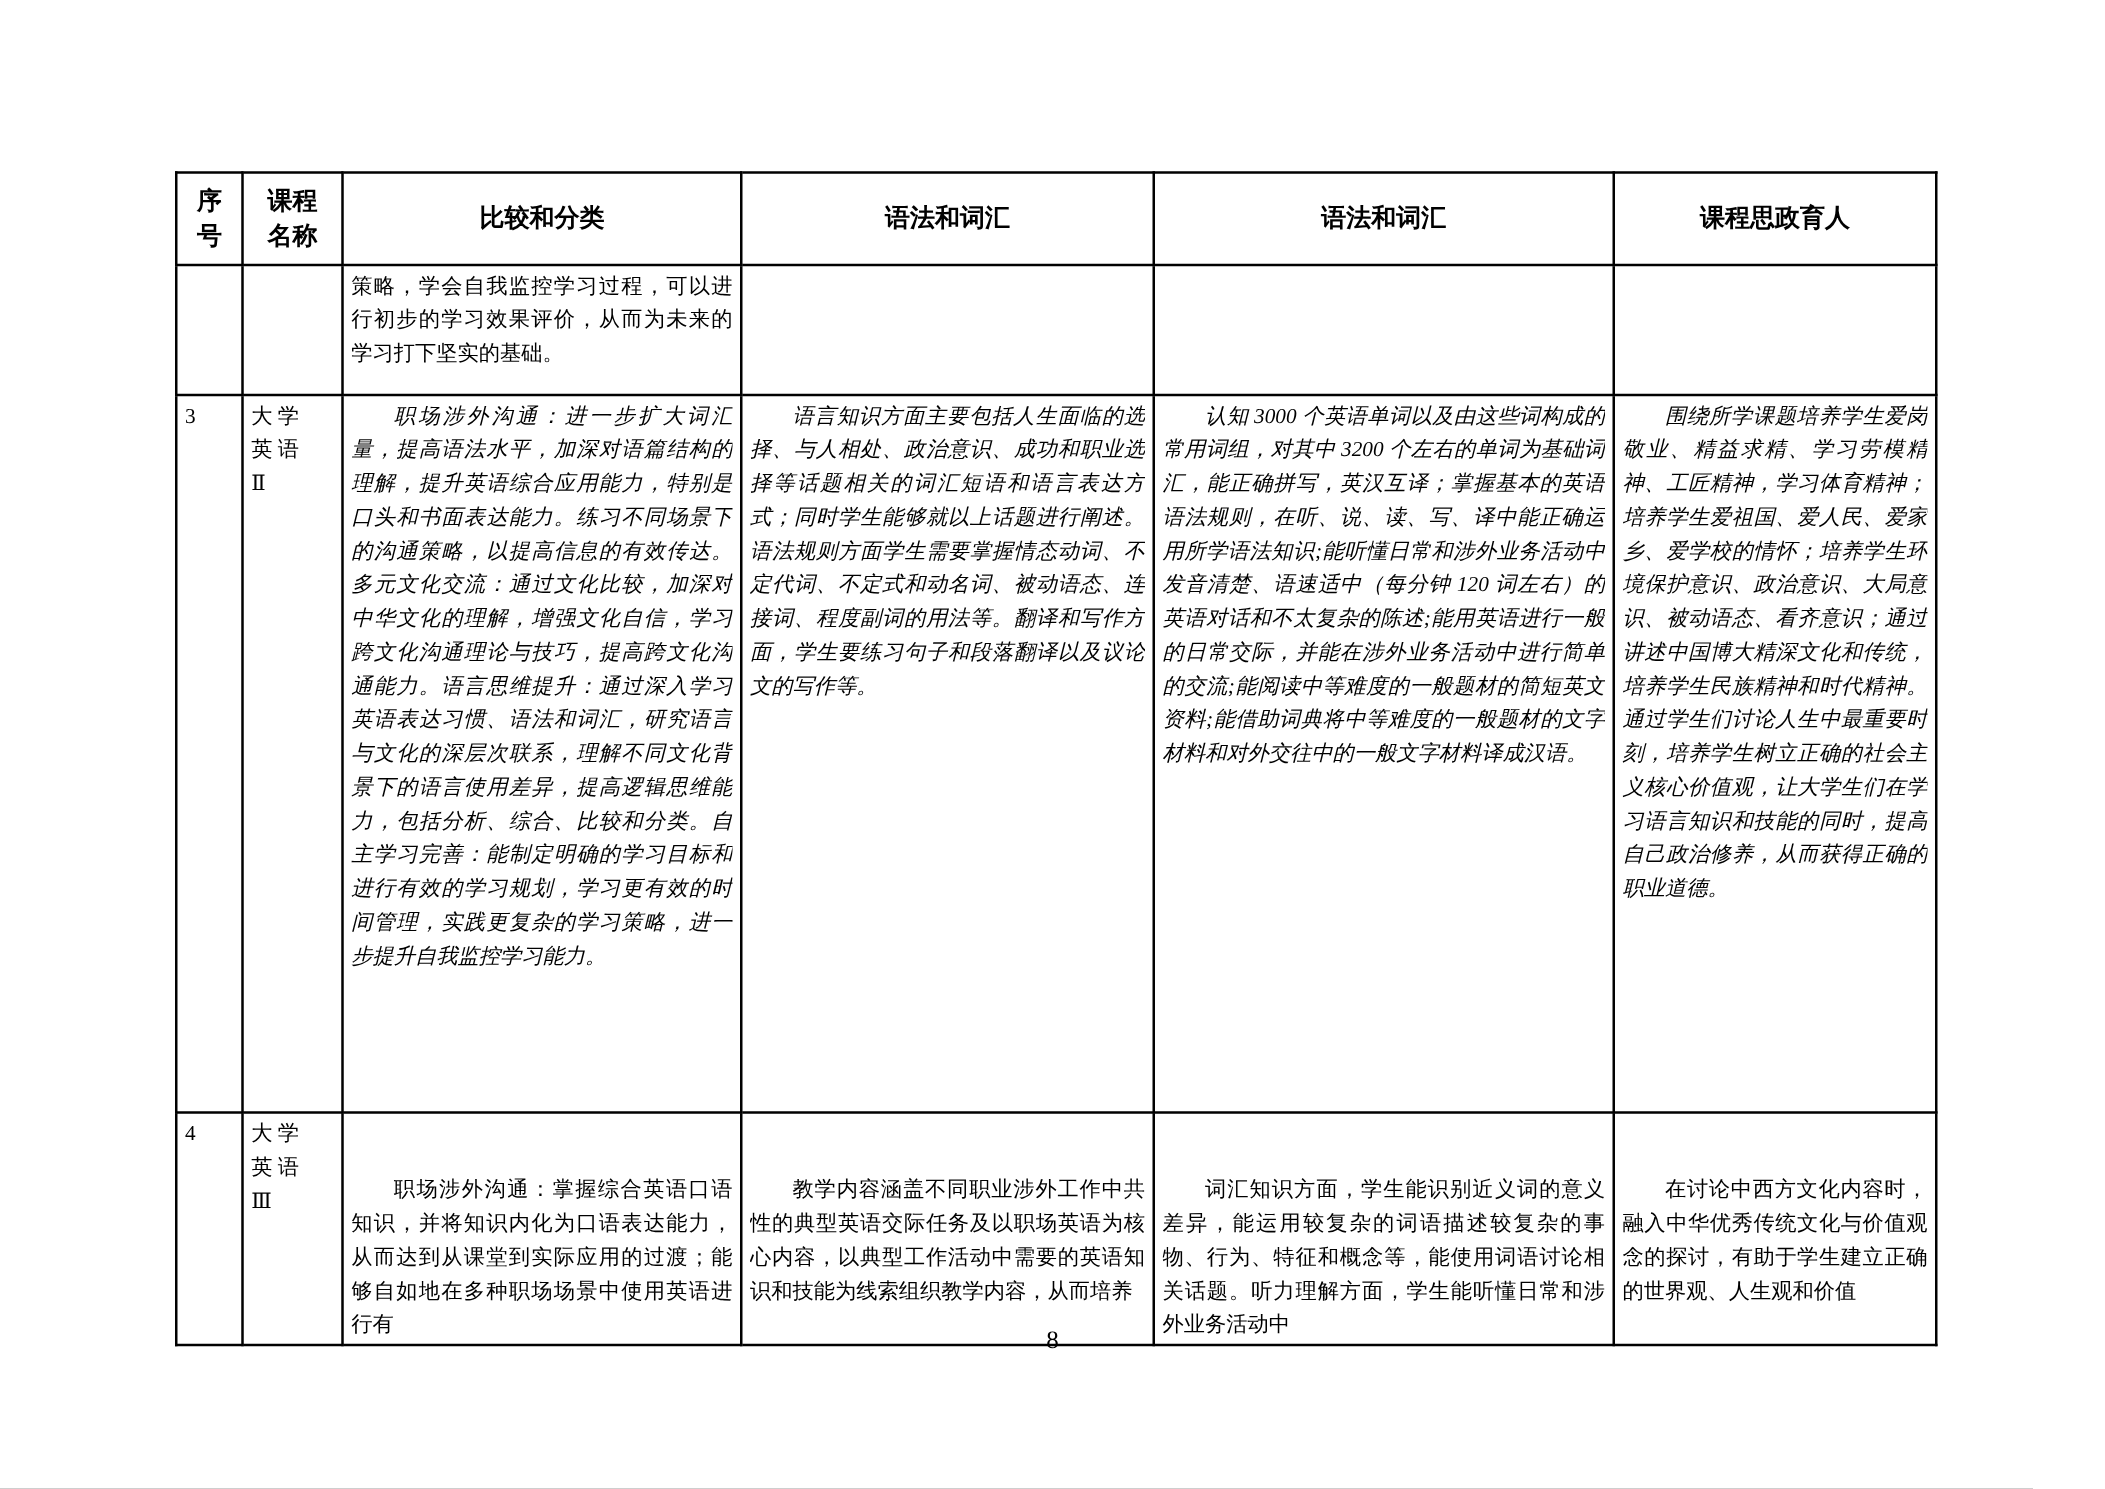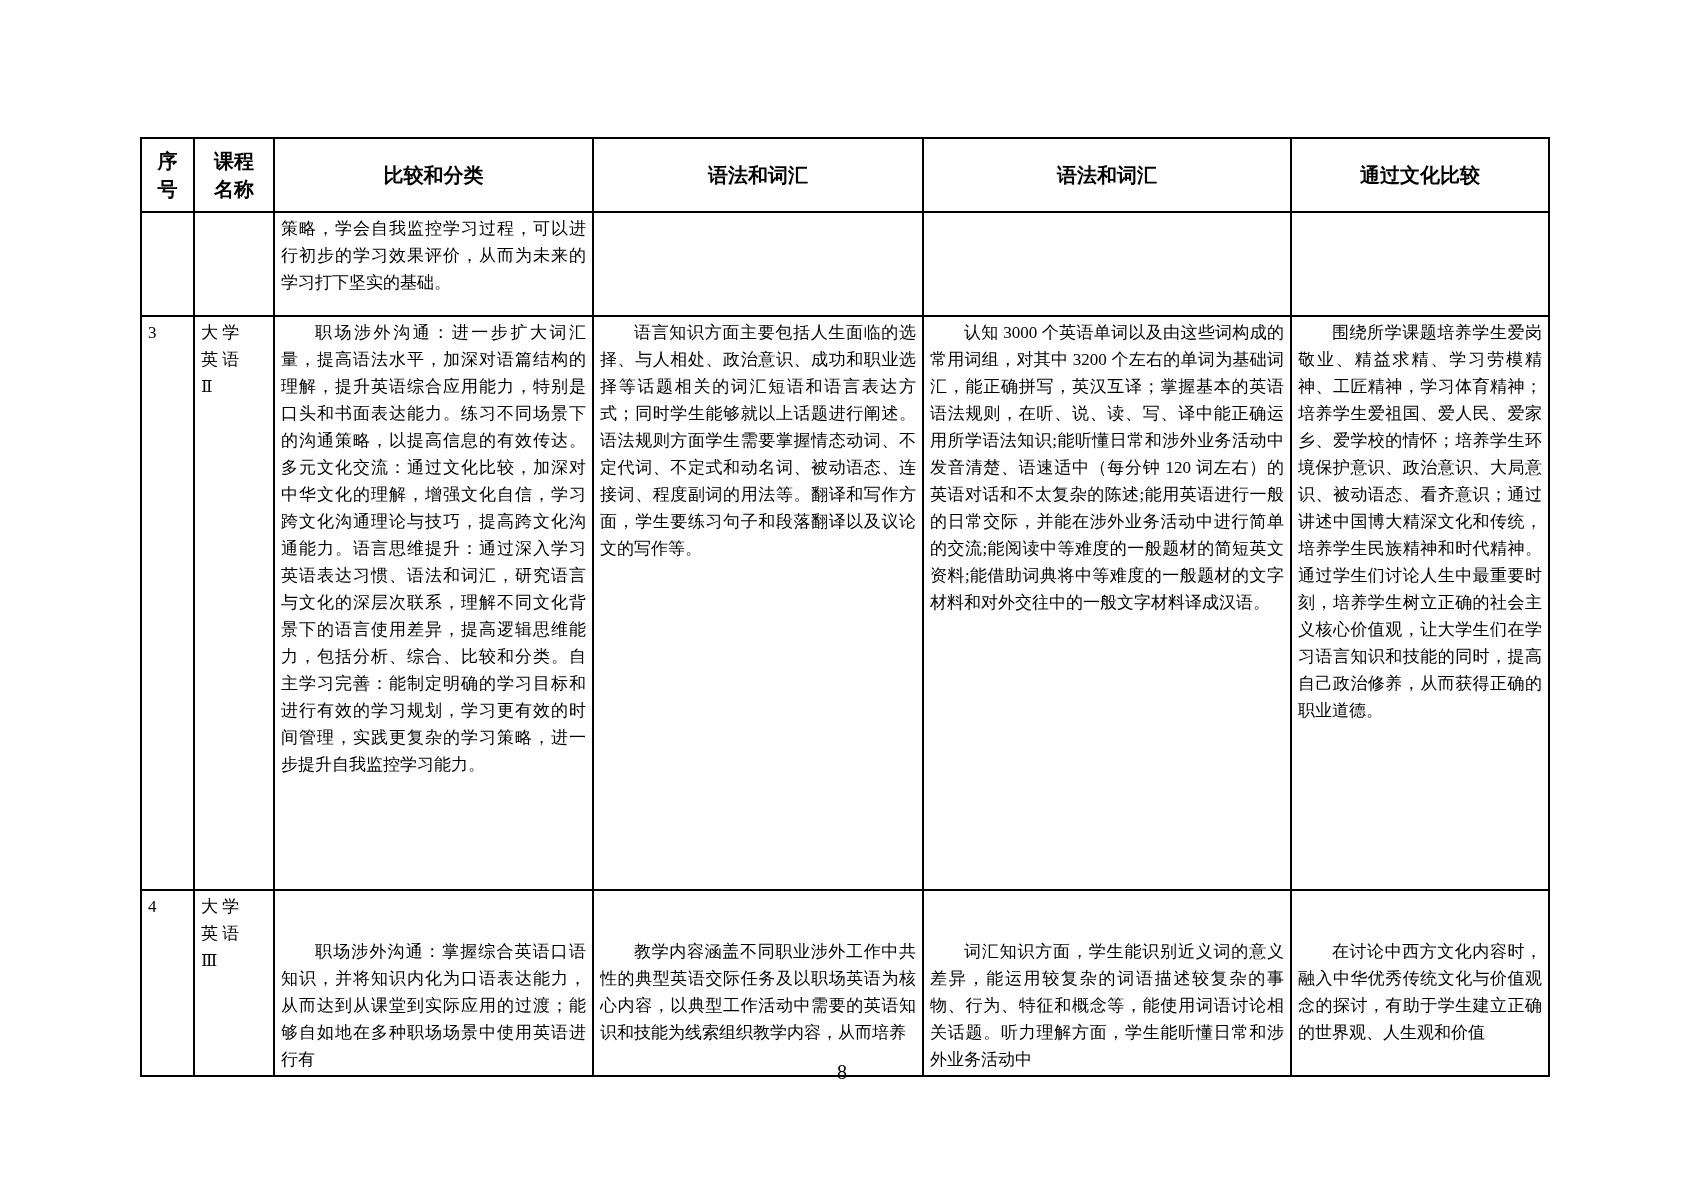--- a/index.html
+++ b/index.html
@@ -52,21 +52,21 @@
     vertical-align: middle;
     text-align: center;
     word-break: normal;
   }
   td.name-cell {
     white-space: pre-line;
     line-height: 34px;
   }
   .cw { overflow: hidden; }
   tr.row-2 .cw { max-height: 100px; }
-  tr.row-3 .cw { max-height: 570px; }
+  tr.row-3 .cw { max-height: 570px; font-style: italic; }
   tr.row-4 .cw { max-height: 142px; margin-top: 45px; }
   .indent { text-indent: 2em; }
   .page-number {
     position: absolute;
     left: 0;
     top: 1060px;
     width: 1684px;
     text-align: center;
     font-size: 20px;
     line-height: 24px;
@@ -89,21 +89,21 @@
 
     <tbody>
         <tr class="hdr">
       <th>序
 号</th>
       <th>课程
 名称</th>
       <th>比较和分类</th>
       <th>语法和词汇</th>
       <th>语法和词汇</th>
-      <th>通过文化比较</th>
+      <th>课程思政育人</th>
     </tr>
 
     <tr class="row-2">
       <td class="seq-cell"></td>
       <td class="name-cell"></td>
       <td>
         <div class="cw">策略，学会自我监控学习过程，可以进行初步的学习效果评价，从而为未来的学习打下坚实的基础。</div>
       </td>
       <td>
         <div class="cw"></div>

